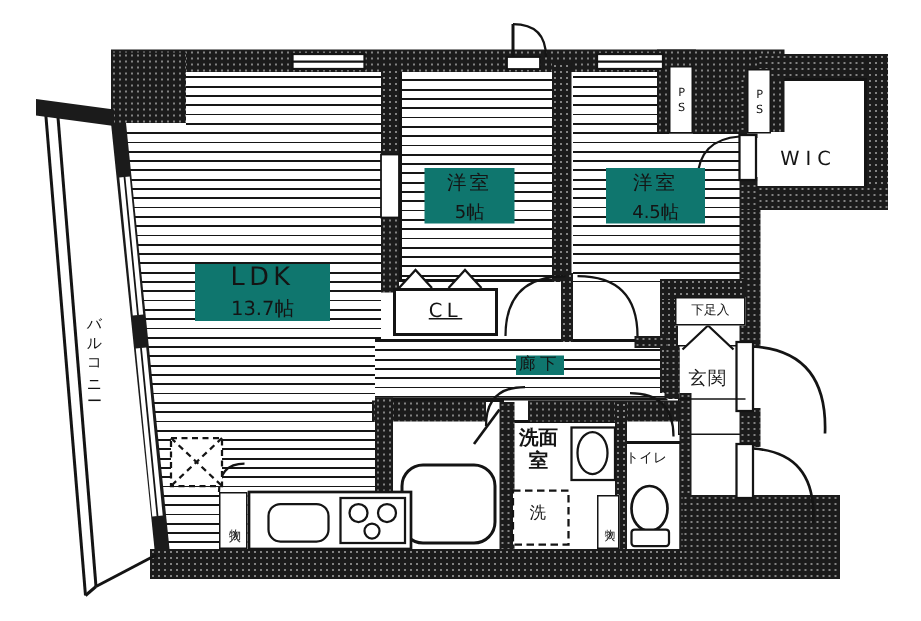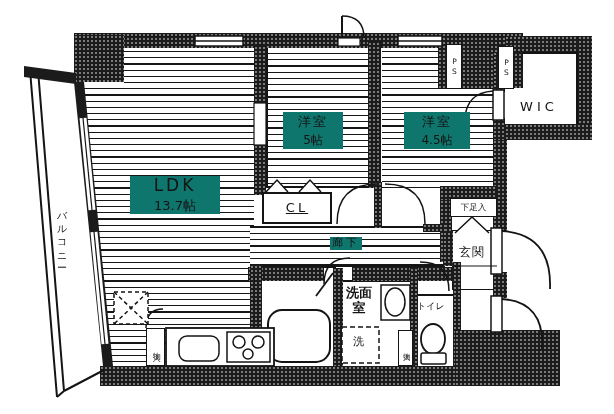--- a/index.html
+++ b/index.html
@@ -187,21 +187,21 @@
     <span style="font-size:13px;letter-spacing:2px;">洋室</span><br>
     <span style="font-size:12px;">4.5帖</span>
   </div>
 
   <div class="lbl" style="left:508px;top:100px;width:62px;font-size:13px;letter-spacing:4px;background:transparent;">WIC</div>
 
   <div class="boxlbl" style="left:262px;top:192px;width:70px;height:32px;border-width:2px;text-decoration:underline;">
     <span style="font-size:13px;letter-spacing:3px;">CL</span>
   </div>
 
-  <div class="lbl" style="left:330px;top:237px;font-size:11px;letter-spacing:3px;padding:0 2px;">廊下</div>
+  <div class="lbl" style="left:344px;top:237px;font-size:11px;letter-spacing:3px;padding:0 2px;">廊下</div>
 
   <div class="lbl" style="left:459px;top:246px;font-size:12px;letter-spacing:1px;background:transparent;">玄関</div>
 
   <div class="boxlbl" style="left:450px;top:198px;width:47px;height:19px;">
     <span style="font-size:8.5px;">下足入</span>
   </div>
 
   <div class="lbl" style="left:417px;top:301px;font-size:9px;background:transparent;">トイレ</div>
 
 

